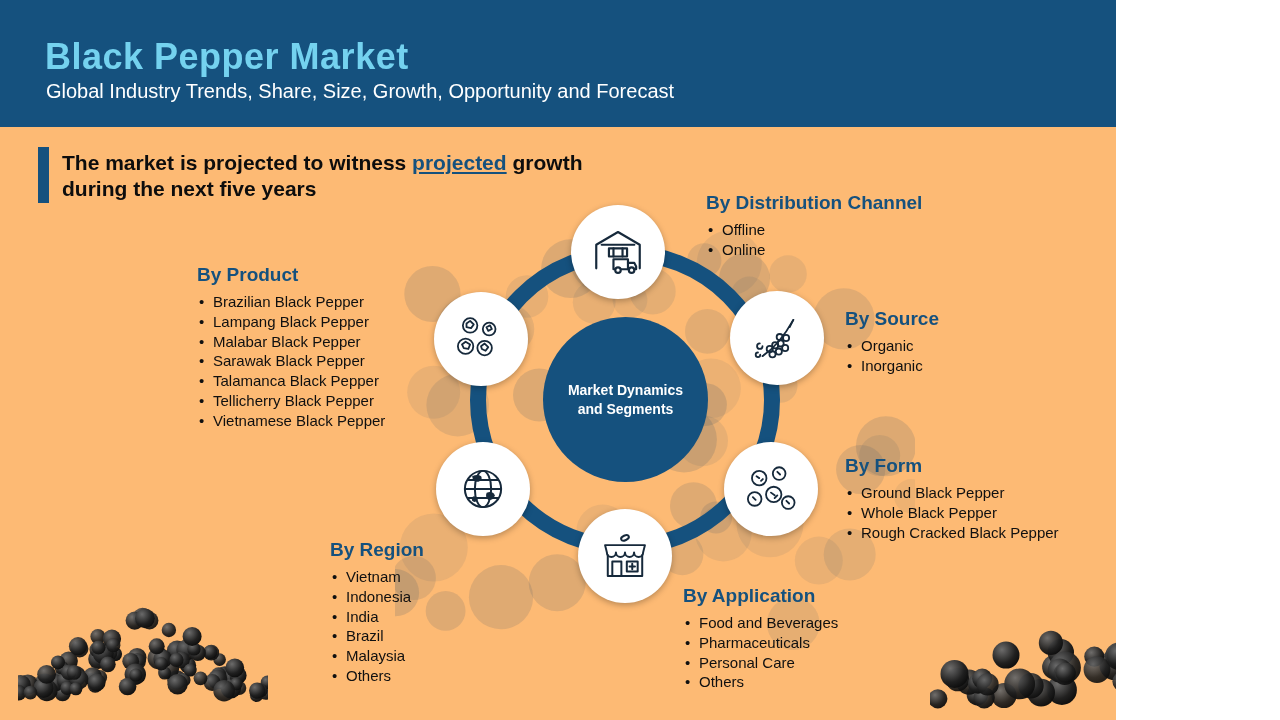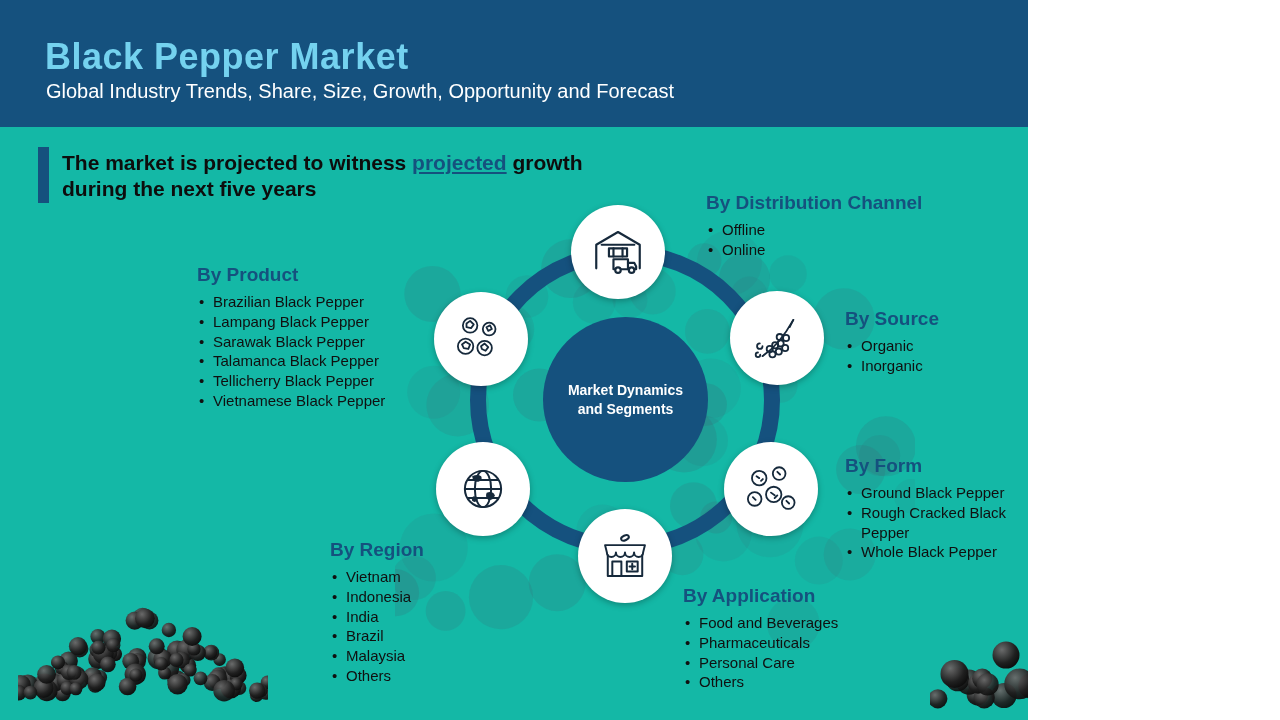--- a/index.html
+++ b/index.html
@@ -1,17 +1,17 @@
 <!DOCTYPE html>
 <html><head>
 <meta charset="utf-8">
 <style>
   html,body{margin:0;padding:0;}
   body{font-family:"Liberation Sans", sans-serif;}
-  .stage{position:relative;width:1028px;height:720px;background:#14b8a6;overflow:hidden;}
+  .stage{position:relative;width:1116px;height:720px;background:#fdba74;overflow:hidden;}
 
   
   .header{position:absolute;left:0;top:0;width:1280px;height:127px;background:#15517e;}
   .title{position:absolute;left:45px;top:36px;font-size:36px;font-weight:bold;color:#74d2ef;letter-spacing:.5px;}
   .subtitle{position:absolute;left:46px;top:80px;font-size:20px;font-weight:normal;color:#ffffff;}
   .logo{position:absolute;right:42px;top:34px;text-align:center;}
   .logo .brand{font-size:40px;font-weight:bold;line-height:1;}
   .logo .brand .i{color:#7b5fc3;}
   .logo .brand .rest{color:#3aa7de;}
   .logo .tagline{color:#ffffff;font-size:14px;margin-top:2px;}
@@ -211,22 +211,22 @@
     <ul>
       <li>Organic</li>
       <li>Inorganic</li>
     </ul>
   </div>
 
   <div class="seg seg-form above">
     <div class="seg-title">By Form</div>
     <ul>
       <li>Ground Black Pepper</li>
+      <li>Whole Black Pepper</li>
       <li>Rough Cracked Black Pepper</li>
-      <li>Whole Black Pepper</li>
     </ul>
   </div>
 
   <div class="seg seg-application above">
     <div class="seg-title">By Application</div>
     <ul>
       <li>Food and Beverages</li>
       <li>Pharmaceuticals</li>
       <li>Personal Care</li>
       <li>Others</li>
@@ -243,20 +243,21 @@
       <li>Malaysia</li>
       <li>Others</li>
     </ul>
   </div>
 
   <div class="seg seg-product above">
     <div class="seg-title">By Product</div>
     <ul>
       <li>Brazilian Black Pepper</li>
       <li>Lampang Black Pepper</li>
+      <li>Malabar Black Pepper</li>
       <li>Sarawak Black Pepper</li>
       <li>Talamanca Black Pepper</li>
       <li>Tellicherry Black Pepper</li>
       <li>Vietnamese Black Pepper</li>
     </ul>
   </div>
 
   <svg id="pileL" class="pile-left above" width="250" height="105" viewBox="0 0 250 105">
     <defs>
       <radialGradient id="pgL" cx="0.35" cy="0.3" r="0.9">

